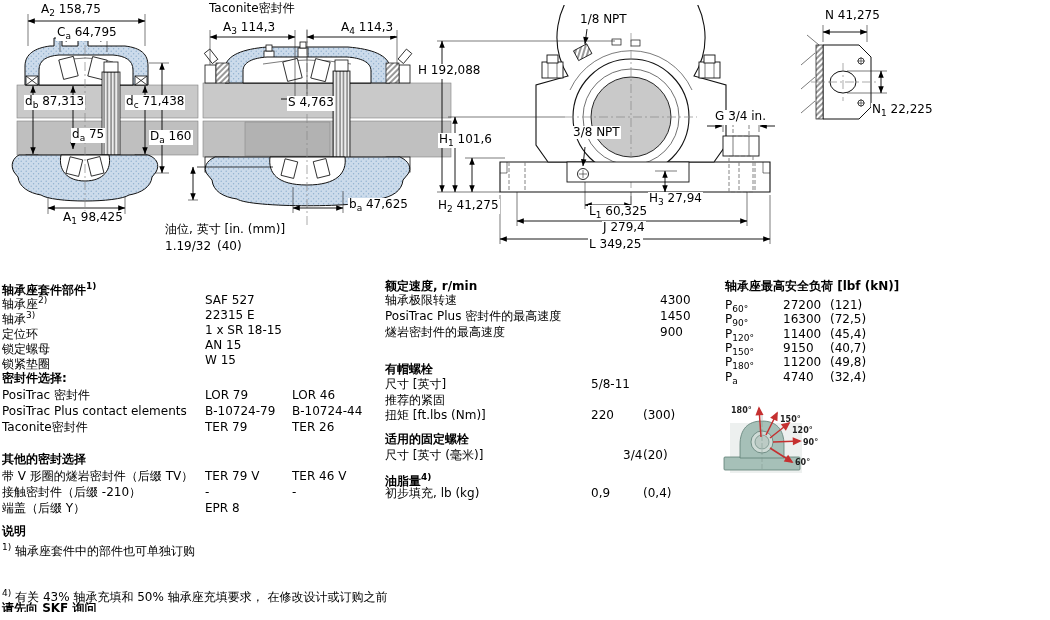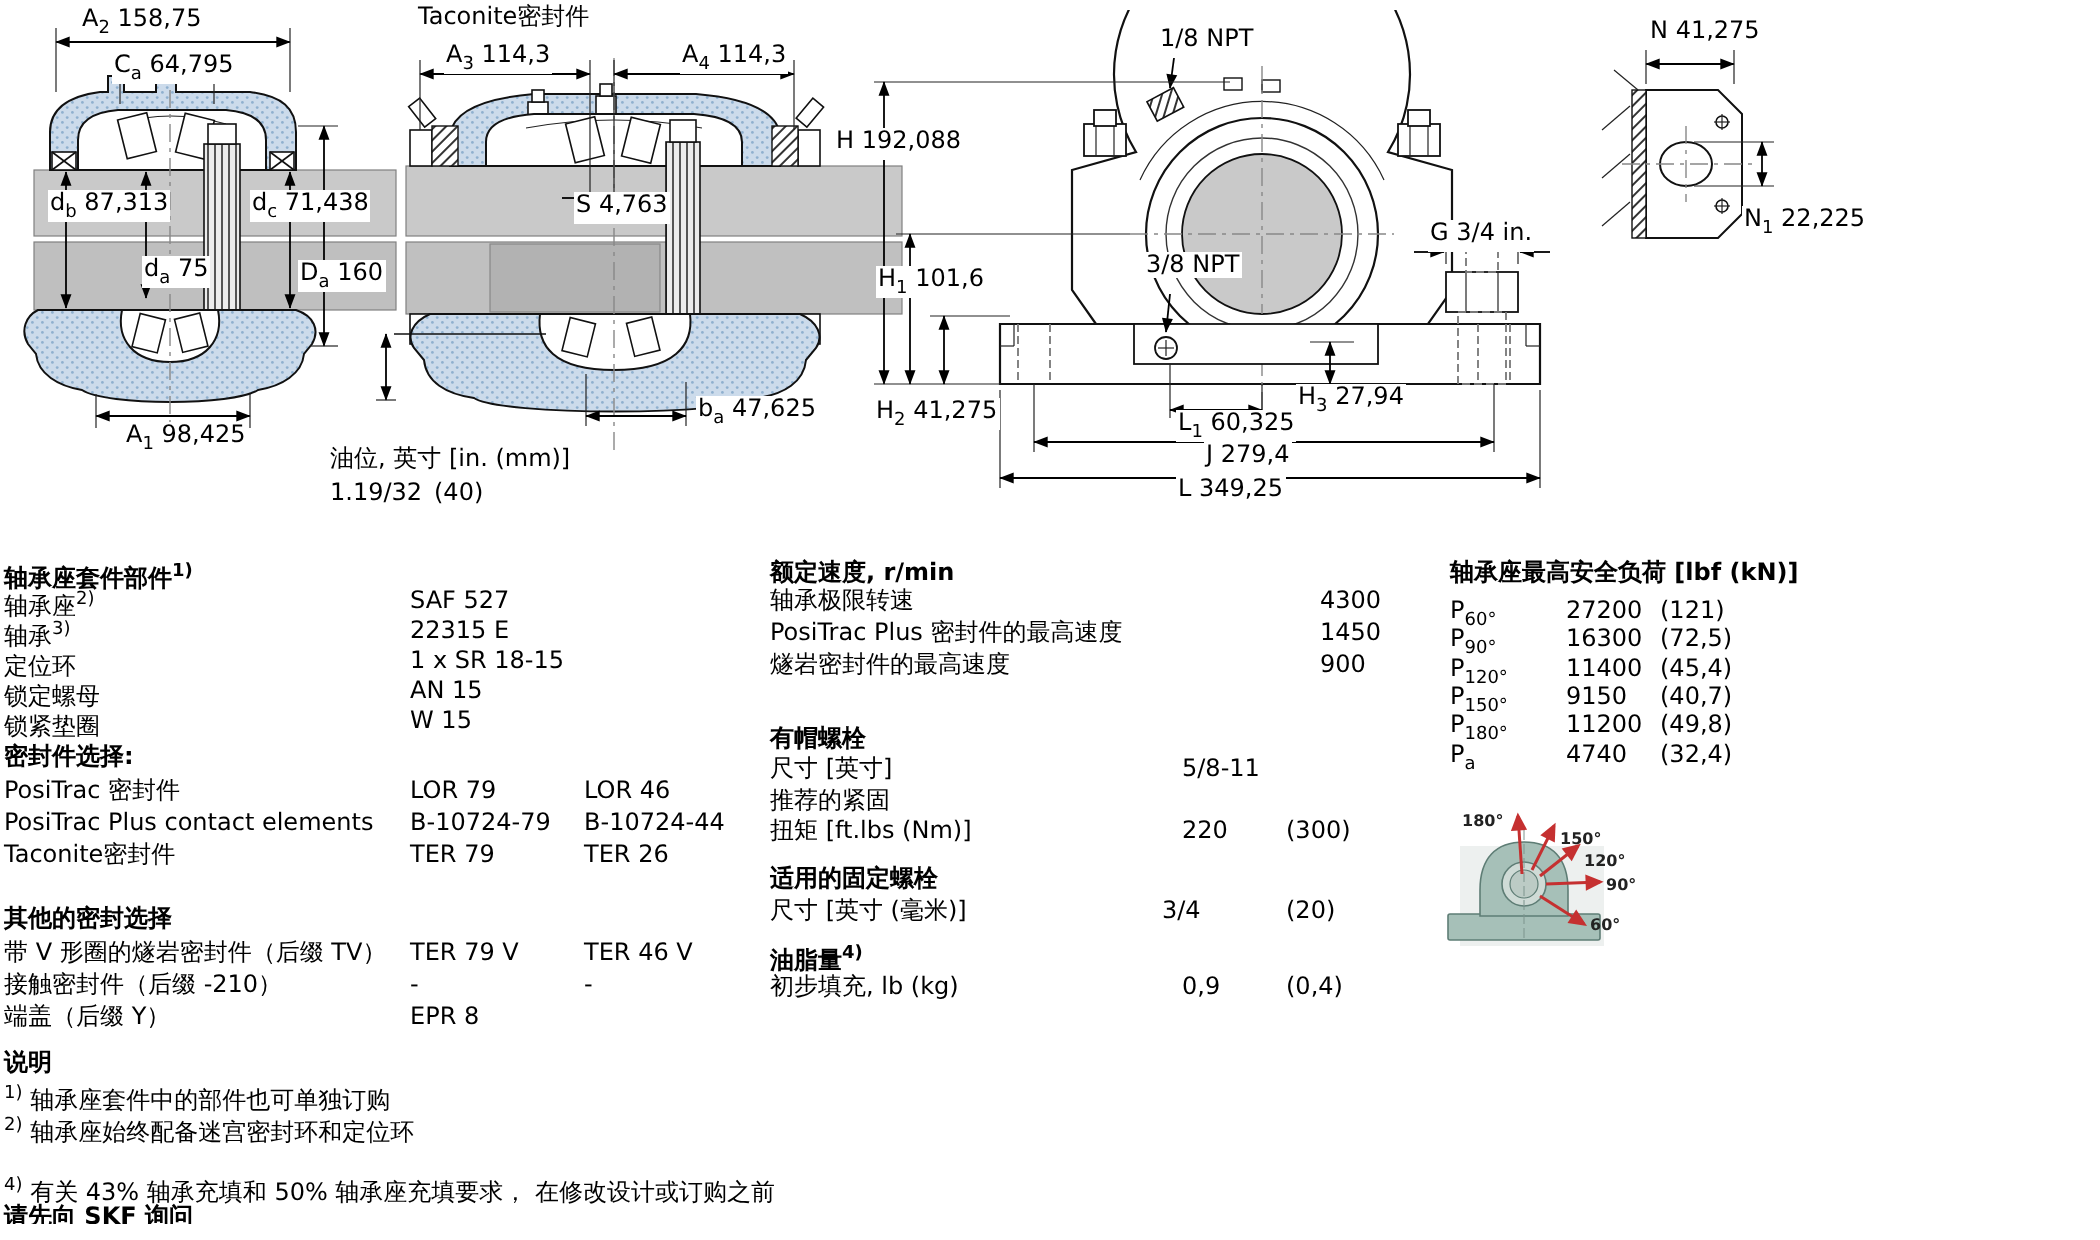--- a/index.html
+++ b/index.html
@@ -317,21 +317,21 @@
 <span class="t b" style="left:385px;top:362px">有帽螺栓</span>
 <span class="t" style="left:385px;top:377px">尺寸 [英寸]</span>
 <span class="t" style="left:591px;top:377px">5/8-11</span>
 <span class="t" style="left:385px;top:393px">推荐的紧固</span>
 <span class="t" style="left:385px;top:408px">扭矩 [ft.lbs (Nm)]</span>
 <span class="t" style="left:591px;top:408px">220</span>
 <span class="t" style="left:643px;top:408px">(300)</span>
 
 <span class="t b" style="left:385px;top:432px">适用的固定螺栓</span>
 <span class="t" style="left:385px;top:448px">尺寸 [英寸 (毫米)]</span>
-<span class="t" style="left:581px;top:448px">3/4</span>
+<span class="t" style="left:623px;top:448px">3/4</span>
 <span class="t" style="left:643px;top:448px">(20)</span>
 
 <span class="t b" style="left:385px;top:470px"><span>油脂量</span><sup>4)</sup></span>
 <span class="t" style="left:385px;top:486px">初步填充, lb (kg)</span>
 <span class="t" style="left:591px;top:486px">0,9</span>
 <span class="t" style="left:643px;top:486px">(0,4)</span>
 
 <span class="t b" style="left:725px;top:279px">轴承座最高安全负荷 [lbf (kN)]</span>
 <span class="t" style="left:725px;top:298px"><span>P</span><sub>60°</sub></span>
 <span class="t" style="left:783px;top:298px">27200</span>
@@ -353,17 +353,16 @@
 <span class="t" style="left:830px;top:370px">(32,4)</span>
 
 <span class="ang" style="left:731px;top:407px">180°</span>
 <span class="ang" style="left:780px;top:416px">150°</span>
 <span class="ang" style="left:792px;top:427px">120°</span>
 <span class="ang" style="left:803px;top:439px">90°</span>
 <span class="ang" style="left:795px;top:459px">60°</span>
 
 <span class="t b" style="left:2px;top:524px">说明</span>
 <span class="t" style="left:2px;top:540px"><sup>1)</sup> <span>轴承座套件中的部件也可单独订购</span></span>
-<span class="t" style="left:2px;top:556px"><sup>2)</sup> <span>轴承座始终配备迷宫密封环和定位环</span></span>
 <span class="t" style="left:2px;top:586px"><sup>4)</sup> <span>有关 43% 轴承充填和 50% 轴承座充填要求， 在修改设计或订购之前</span></span>
 <span class="t b" style="left:2px;top:601px">请先向 SKF 询问</span>
 
 </div>
 
 </body></html>

